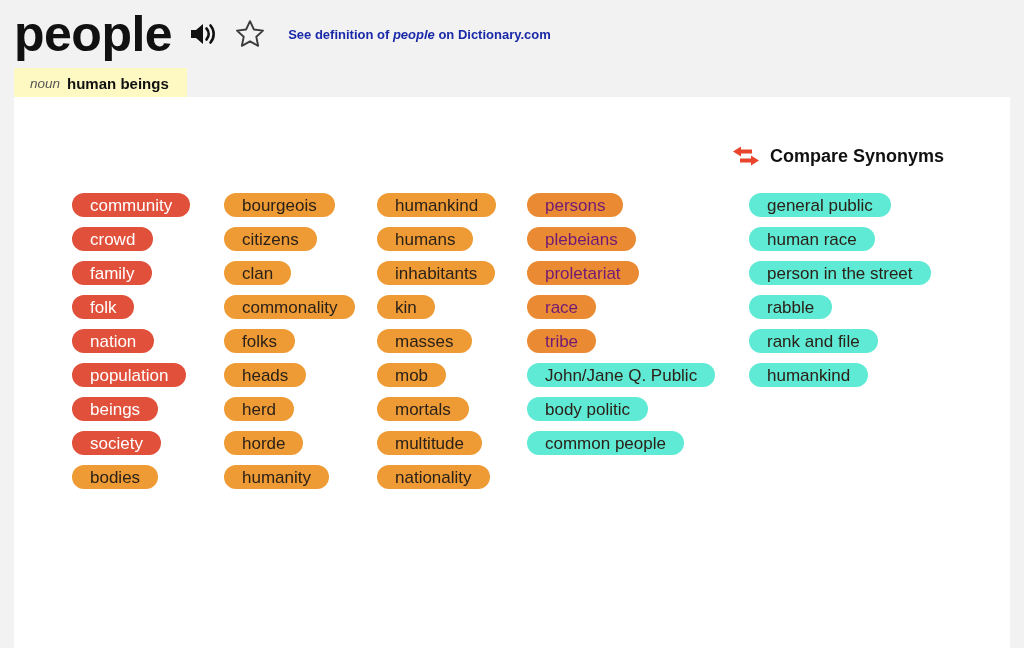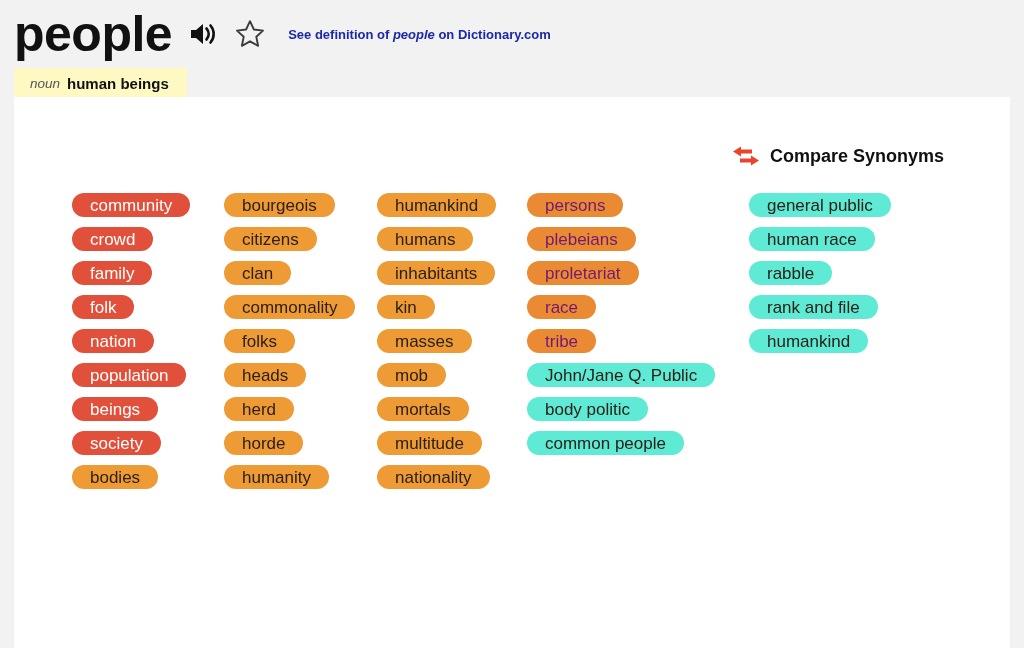--- a/index.html
+++ b/index.html
@@ -205,20 +205,21 @@
           <button class="chip t2">proletariat</button>
           <button class="chip t2">race</button>
           <button class="chip t2">tribe</button>
           <button class="chip t0">John/Jane Q. Public</button>
           <button class="chip t0">body politic</button>
           <button class="chip t0">common people</button>
         </div>
         <div class="col col-5">
           <button class="chip t0">general public</button>
           <button class="chip t0">human race</button>
+          <button class="chip t0">person in the street</button>
           <button class="chip t0">rabble</button>
           <button class="chip t0">rank and file</button>
           <button class="chip t0">humankind</button>
         </div>
       </div>
 
   </div>
 </div>
 
 </body></html>

